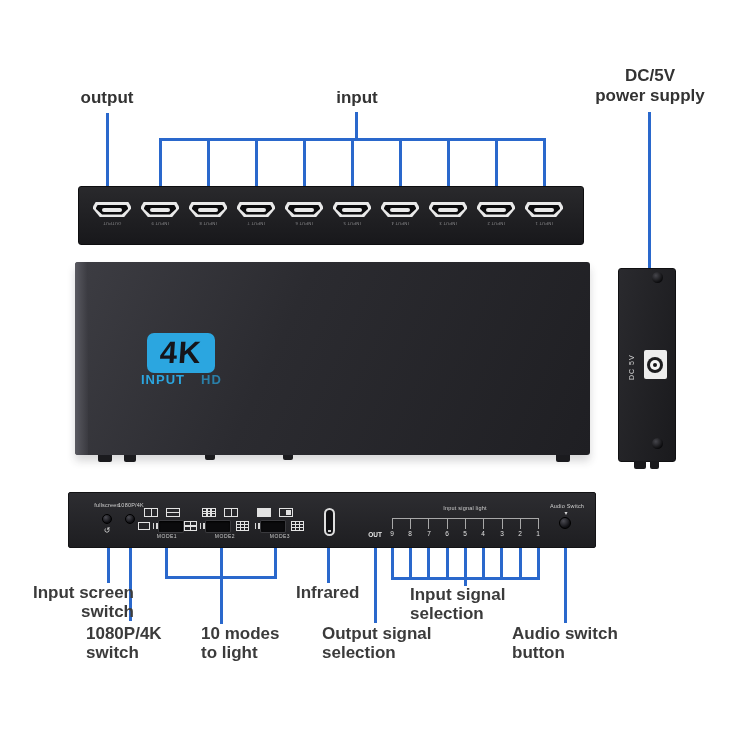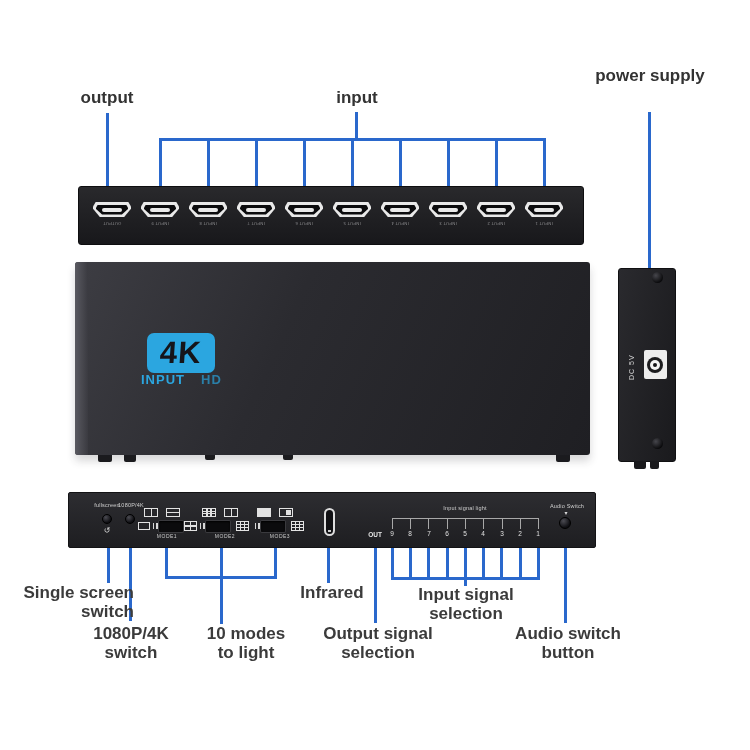--- a/index.html
+++ b/index.html
@@ -77,31 +77,32 @@
     box-shadow:inset 0 1px 2px #000, 0 0 0 1px #3a3a3e;}
   .modelabel{position:absolute;top:27px;left:0;width:100%;text-align:center;color:#c8c8c8;font-size:5px;letter-spacing:.5px;}
   .ir-window{position:absolute;left:324px;top:508px;width:11px;height:28px;border:2px solid #dedede;
     border-radius:6px;background:#101013;box-sizing:border-box;}
   .ir-dot{position:absolute;left:328px;top:530px;width:3px;height:2px;background:#cfcfcf;}
   .paneltext{position:absolute;color:#e5e5e5;text-align:center;font-weight:bold;}
   .bracket-line{position:absolute;background:#a8a8a8;}
   .panel-num{position:absolute;top:530px;width:10px;text-align:center;color:#e0e0e0;font-size:6.5px;}
   
   .anno{position:absolute;color:var(--ink);font-size:17px;font-weight:600;line-height:18.5px;}
-  .anno.center{text-align:center;}
+  .anno.center{text-align:left;}
   .anno.right{text-align:right;}
 </style>
 </head>
 <body>
 
 <div id="canvas">
 
   <div class="toplabel" style="left:79px;top:88px;width:56px;">output</div>
   <div class="toplabel" style="left:329px;top:88px;width:56px;">input</div>
   <div class="toplabel" style="left:590px;top:66px;width:120px;line-height:20px;">
+    <div>DC/5V</div>
     <div>power supply</div>
   </div>
 
   <div class="vline" style="left:106px;top:113px;width:3px;height:90px;"></div>
   <div class="vline" style="left:355px;top:112px;width:3px;height:28px;"></div>
   <div class="hline" style="left:159px;top:138px;width:387px;height:3px;"></div>
   <div class="vline" style="left:159px;top:140px;width:3px;height:60px;"></div>
   <div class="vline" style="left:207px;top:140px;width:3px;height:60px;"></div>
   <div class="vline" style="left:255px;top:140px;width:3px;height:60px;"></div>
   <div class="vline" style="left:303px;top:140px;width:3px;height:60px;"></div>
@@ -291,21 +292,21 @@
   <div class="vline" style="left:464px;top:548px;width:3px;height:31px;"></div>
   <div class="vline" style="left:482px;top:548px;width:3px;height:31px;"></div>
   <div class="vline" style="left:500px;top:548px;width:3px;height:31px;"></div>
   <div class="vline" style="left:519px;top:548px;width:3px;height:31px;"></div>
   <div class="vline" style="left:537px;top:548px;width:3px;height:31px;"></div>
   <div class="hline" style="left:391px;top:577px;width:149px;height:3px;"></div>
   <div class="vline" style="left:464px;top:578px;width:3px;height:8px;"></div>
   <div class="vline" style="left:564px;top:548px;width:3px;height:75px;"></div>
 
   <div class="anno right" style="left:0px;top:584px;width:134px;">
-    <div>Single screen</div>
+    <div>Input screen</div>
     <div>switch</div>
   </div>
   <div class="anno center" style="left:86px;top:625px;width:90px;">
     <div>1080P/4K</div>
     <div>switch</div>
   </div>
   <div class="anno center" style="left:176px;top:625px;width:90px;margin-left:25px;">
     <div>10 modes</div>
     <div>to light</div>
   </div>

